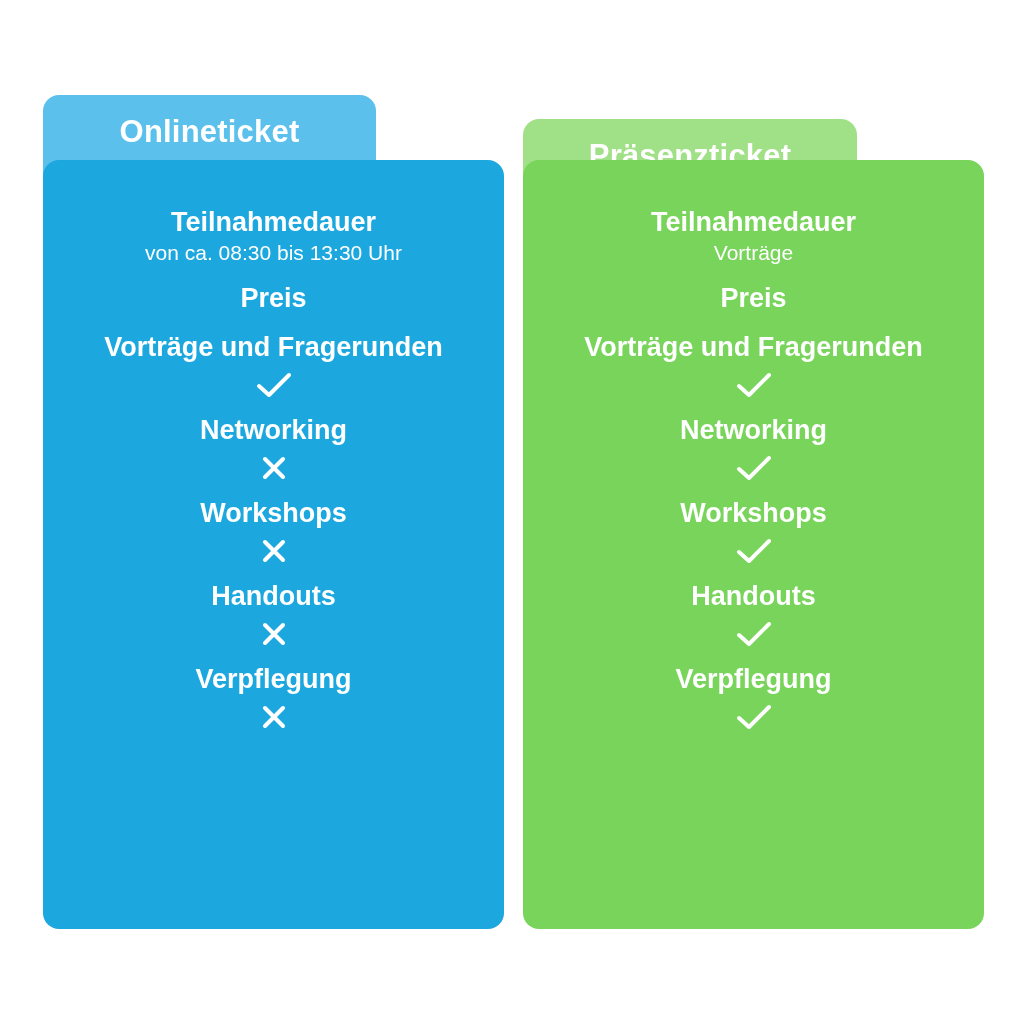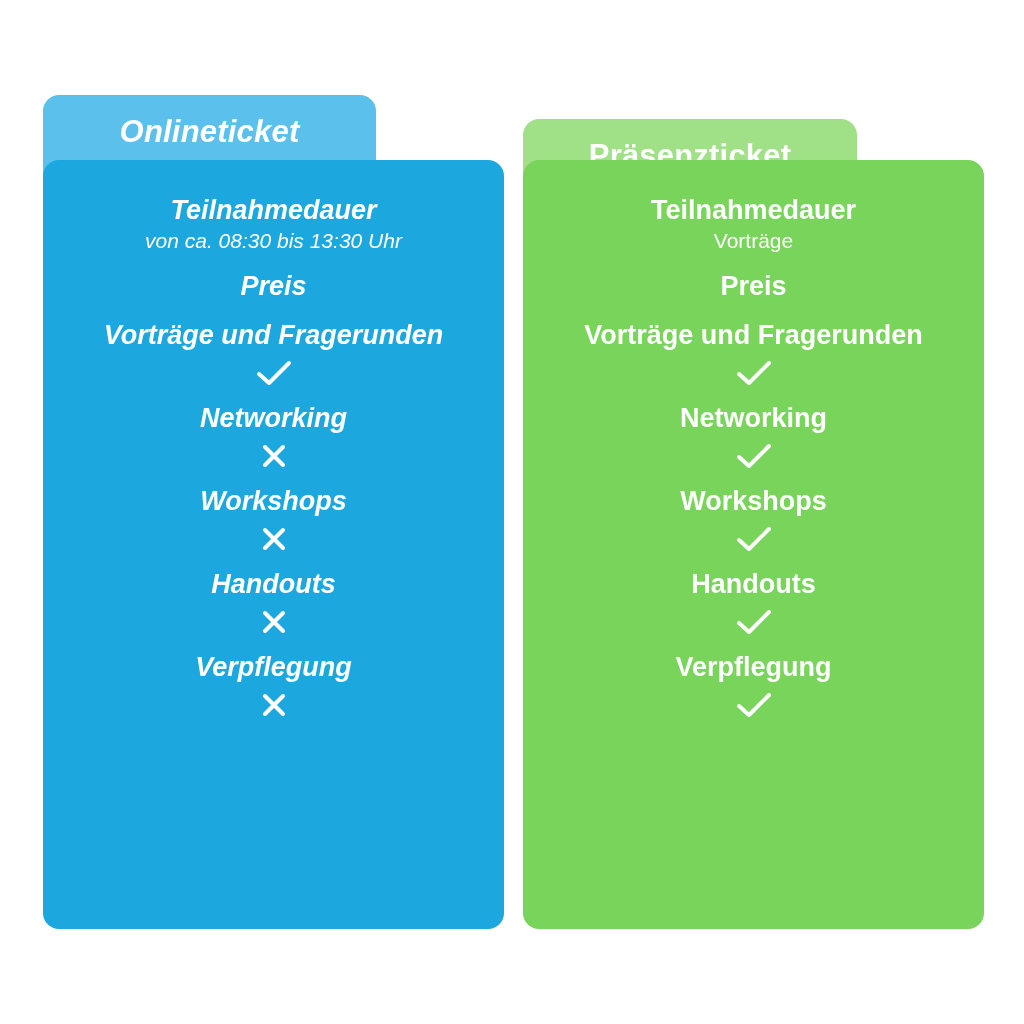--- a/index.html
+++ b/index.html
@@ -44,21 +44,21 @@
     font-weight: bold;
     letter-spacing: 0.2px;
     white-space: nowrap;
   }
 
   .card-body {
     position: absolute;
     left: 0;
     border-radius: 16px;
     box-sizing: border-box;
-    padding: 34px 10px 30px 10px;
+    padding: 46px 10px 30px 10px;
     display: flex;
     flex-direction: column;
     align-items: flex-end;
   }
 
   
   .row {
     width: 100%;
     text-align: center;
   }
@@ -93,21 +93,21 @@
   
   .row.info { margin-bottom: 16px; }
   .row.feature { margin-bottom: 8px; }
   .row.feature:last-child { margin-bottom: 0; }
 </style>
 </head>
 <body>
 
 <div id="stage">
 
-  <div class="card" style="left:43px; top:95px; width:461px; height:834px;font-style:italic;">
+  <div class="card" style="left:43px; top:95px; width:461px; height:834px;">
 
     <div class="card-tab" style="width:333px; background:#5BC0EB;">
       <span class="card-tab-label">Onlineticket</span>
     </div>
 
     <div class="card-body" style="top:65px; width:461px; height:769px; background:#1CA8DF;">
 
       <div class="row info">
         <div class="row-title">Teilnahmedauer</div>
         <div class="row-value">von ca. 08:30 bis 13:30 Uhr</div>

